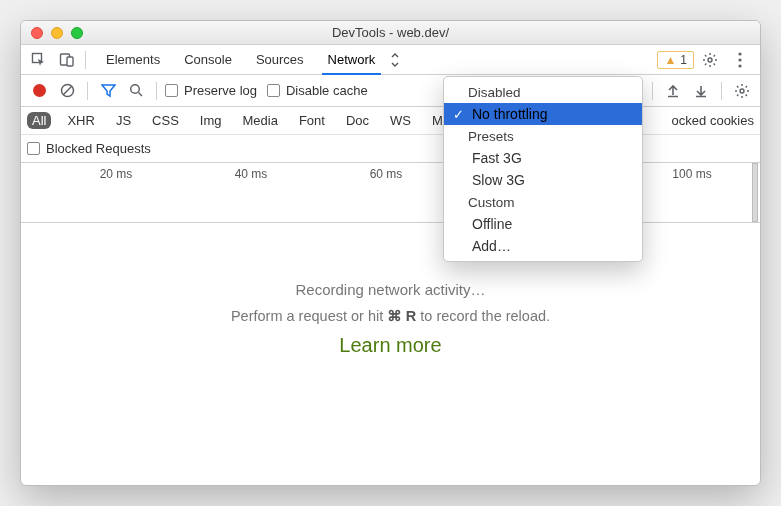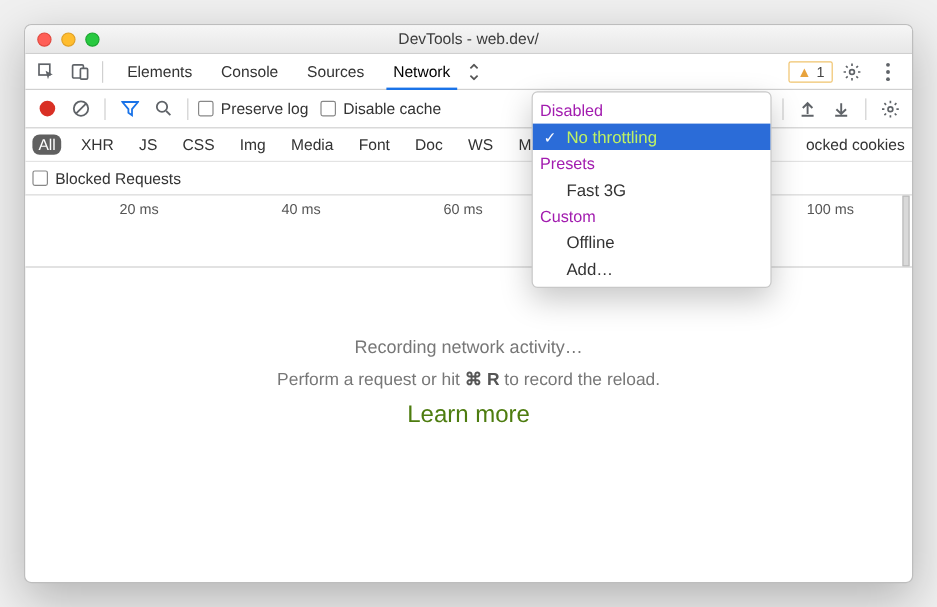--- a/index.html
+++ b/index.html
@@ -67,22 +67,22 @@
   .empty a { color:#4d7c0f; text-decoration:none; font-size:20px; }
   .kbd { font-weight:600; color:#555; }
 
   
   .dropdown {
     position:absolute; left:422px; top:55px; width:200px; background:#fff;
     border:1px solid #c8c8c8; border-radius:5px; box-shadow:0 10px 26px rgba(0,0,0,0.22);
     padding:4px 0; z-index:50;
   }
   .dd-item { height:22px; display:flex; align-items:center; font-size:14px; padding:0 10px 0 28px; position:relative; color:#333; cursor:pointer; }
-  .dd-item.header { color:#a21caf; cursor:default; padding-left:6px; font-size:13.5px; }
-  .dd-item.selected { background:#2b6cd8; color:#bef264; }
+  .dd-item.header { color:#404040; cursor:default; padding-left:24px; font-size:13.5px; }
+  .dd-item.selected { background:#2b6cd8; color:#000000; }
   .dd-item.selected::before { content:"✓"; position:absolute; left:9px; font-size:13px; color:#fff; }
 
   svg { display:block; }
 </style>
 </head>
 <body>
 
 <div class="window">
 
   <div class="titlebar">
@@ -231,18 +231,19 @@
       <span>Perform a request or hit </span><span class="kbd">⌘ R</span><span> to record the reload.</span>
     </div>
     <a href="#">Learn more</a>
   </div>
 
   <div class="dropdown">
     <div class="dd-item header">Disabled</div>
     <div class="dd-item selected">No throttling</div>
     <div class="dd-item header">Presets</div>
     <div class="dd-item">Fast 3G</div>
+    <div class="dd-item">Slow 3G</div>
     <div class="dd-item header">Custom</div>
     <div class="dd-item">Offline</div>
     <div class="dd-item">Add…</div>
   </div>
 
 </div>
 
 </body></html>

